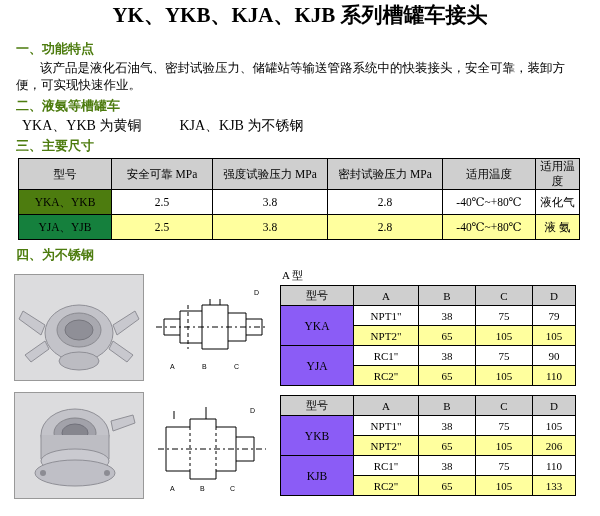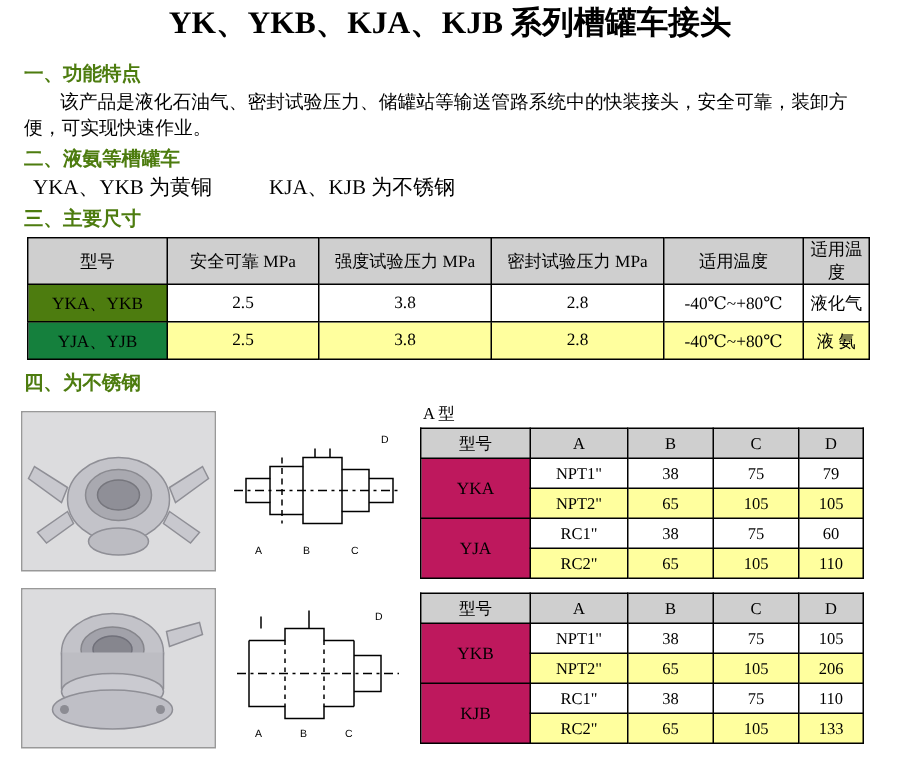--- a/index.html
+++ b/index.html
@@ -130,21 +130,21 @@
     text-align: center;
     font-size: 11px;
     height: 19px;
     padding: 0 1px;
   }
   table.dim thead th {
     background: #cfcfcf;
     font-weight: normal;
   }
   table.dim td.model {
-    background: #be185d;
+    background: #8b5cf6;
     font-size: 11.5px;
   }
   table.dim tr.hl td:not(.model) {
     background: #ffff9e;
   }
   table.dim tr.plain td:not(.model) {
     background: #ffffff;
   }
   svg { display: block; }
 </style>
@@ -262,21 +262,21 @@
               <td>NPT2"</td>
               <td>65</td>
               <td>105</td>
               <td>105</td>
             </tr>
             <tr class="plain">
               <td class="model" rowspan="2">YJA</td>
               <td>RC1"</td>
               <td>38</td>
               <td>75</td>
-              <td>60</td>
+              <td>90</td>
             </tr>
             <tr class="hl">
               <td>RC2"</td>
               <td>65</td>
               <td>105</td>
               <td>110</td>
             </tr>
           </tbody>
         </table>
       </div>

